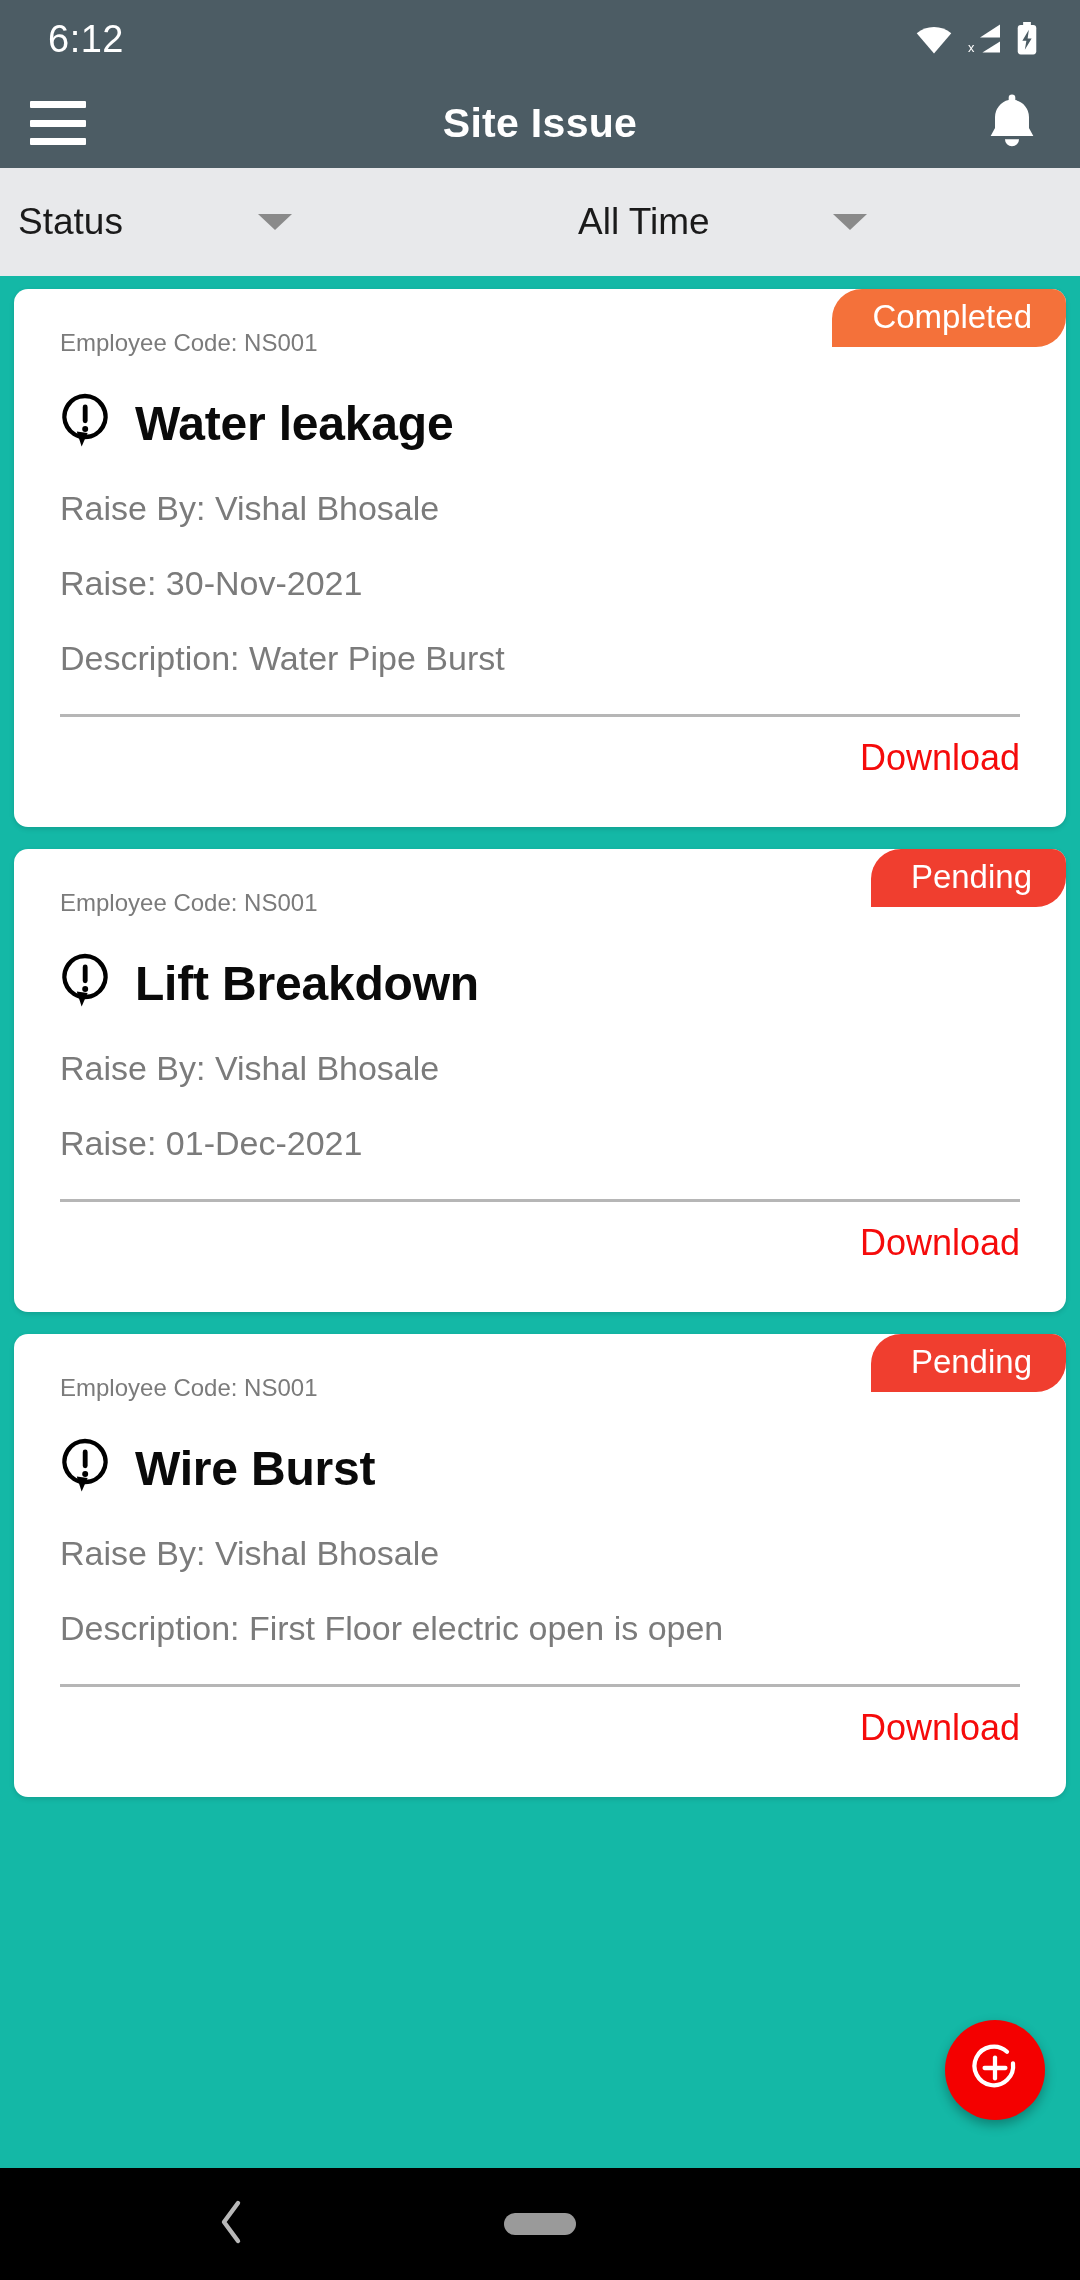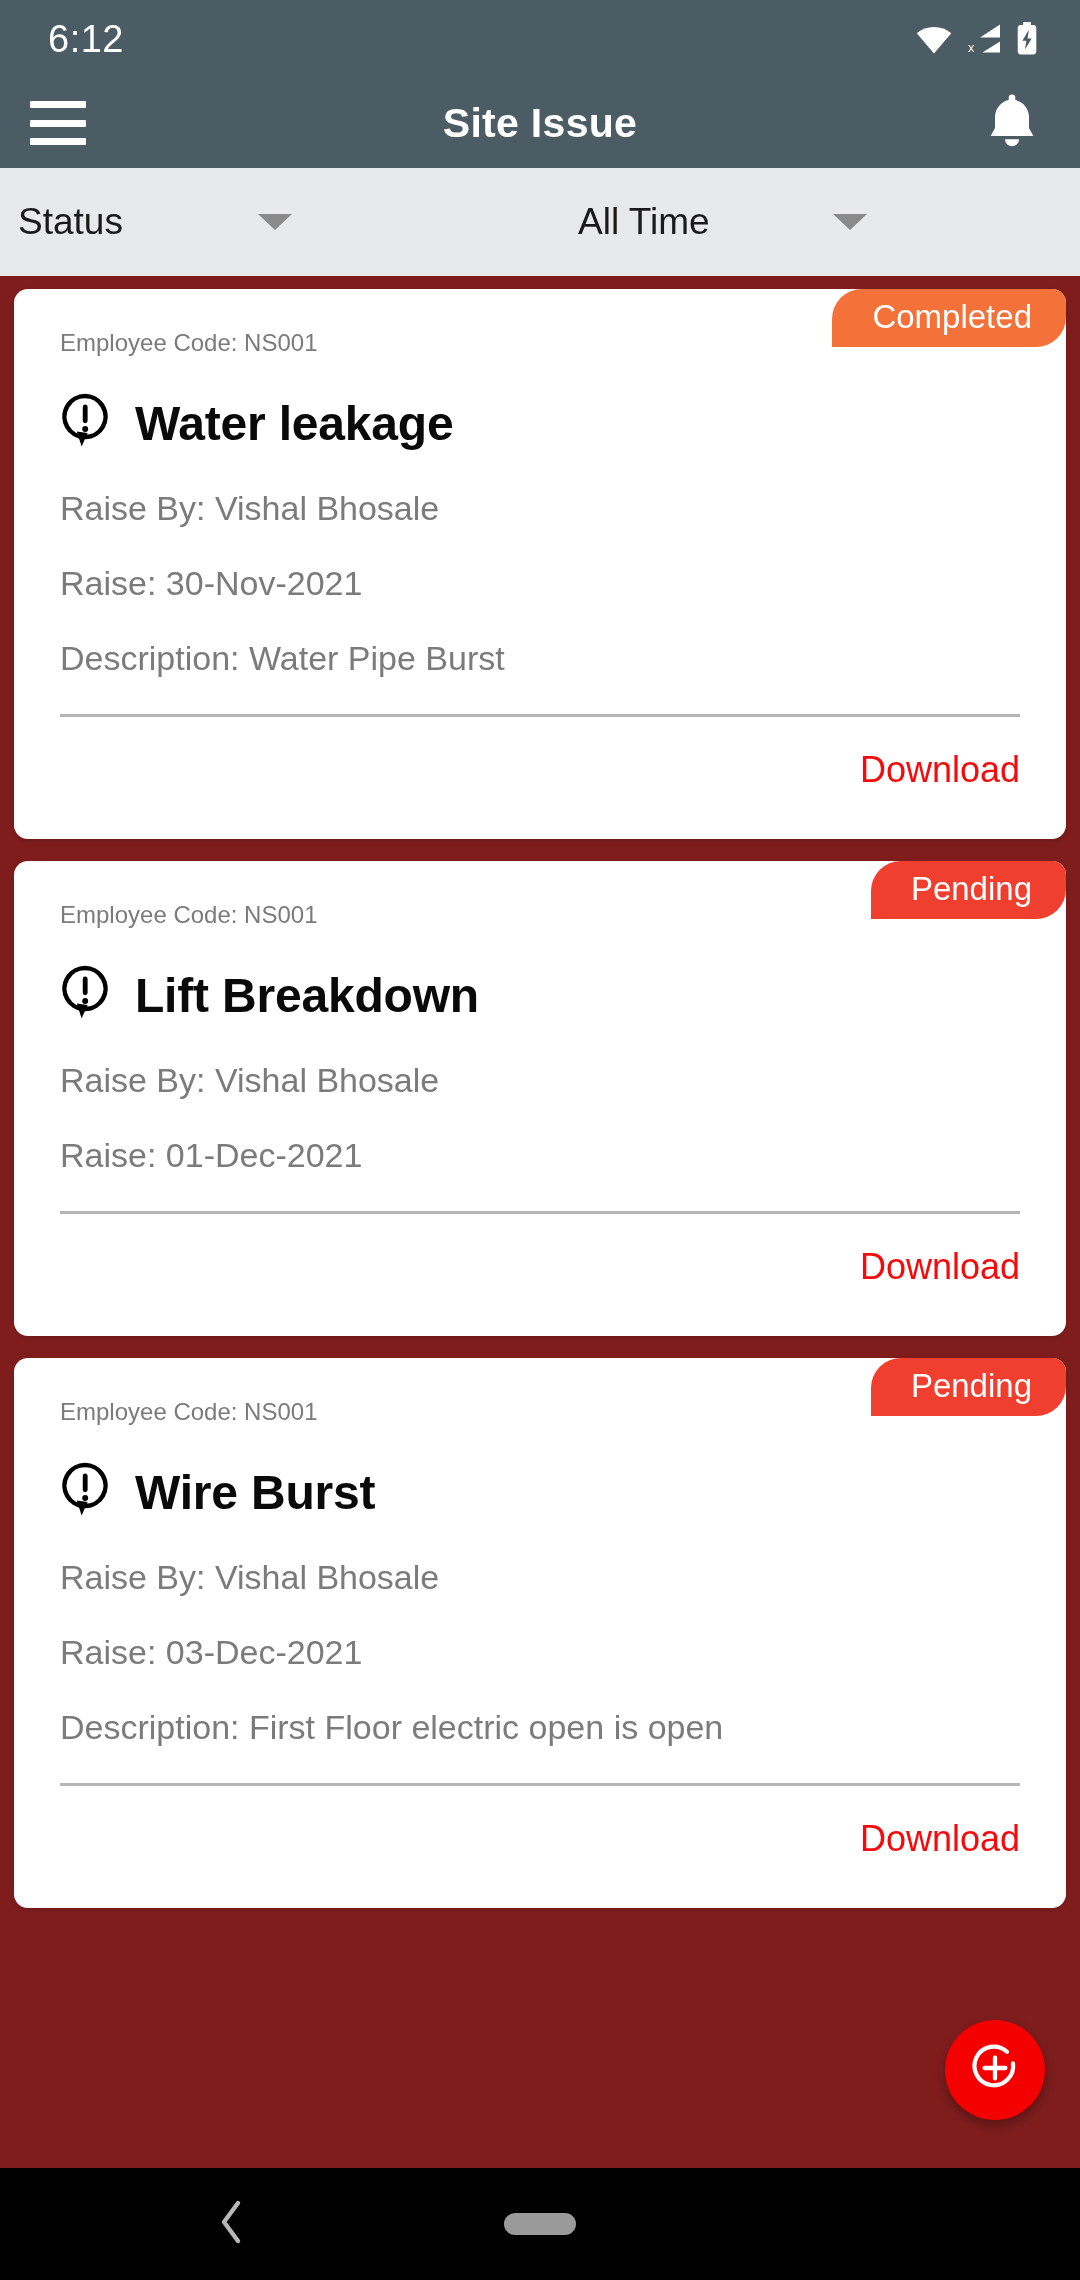--- a/index.html
+++ b/index.html
@@ -9,21 +9,21 @@
     height: 2280px;
     background: #000;
     font-family: "Liberation Sans", "DejaVu Sans", sans-serif;
     overflow: hidden;
   }
 
   #phone {
     position: relative;
     width: 1080px;
     height: 2280px;
-    background: #7f1d1d;
+    background: #14b8a6;
     display: flex;
     flex-direction: column;
   }
 
   
   .status-bar {
     height: 78px;
     background: #4C5C64;
     display: flex;
     align-items: center;
@@ -175,21 +175,21 @@
 
   .divider {
     height: 3px;
     background: #B6B6B6;
     margin: 4px 0 0 0;
   }
 
   .card-actions {
     display: flex;
     justify-content: flex-end;
-    padding-top: 32px;
+    padding-top: 20px;
     padding-bottom: 28px;
   }
   .download-link {
     color: #F50B0B;
     font-size: 36px;
     cursor: pointer;
   }
 
   
   .fab {
@@ -346,21 +346,20 @@
           <svg width="50" height="56" viewBox="0 0 26 30">
             <path d="M13 1.6 a11 11 0 1 1 -0.01 0 Z" fill="none" stroke="#000000" stroke-width="2.4"></path>
             <path d="M8.6 20.6 L11.2 28.6 L14.4 21.4 Z" fill="#000000"></path>
             <rect x="11.8" y="6.2" width="2.6" height="10" rx="1.3" fill="#000000"></rect>
             <circle cx="13.1" cy="19.3" r="1.6" fill="#000000"></circle>
           </svg>
         </span>
         <span class="issue-title">Wire Burst</span>
       </div>
       <div class="meta">Raise By: Vishal Bhosale</div>
-      <div class="meta">Raise: 03-Dec-2021</div>
       <div class="meta">Description: First Floor electric open is open</div>
       <div class="divider"></div>
       <div class="card-actions">
         <span class="download-link">Download</span>
       </div>
     </div>
 
     <div class="fab">
       <span>
         <svg width="58" height="58" viewBox="0 0 30 30">

